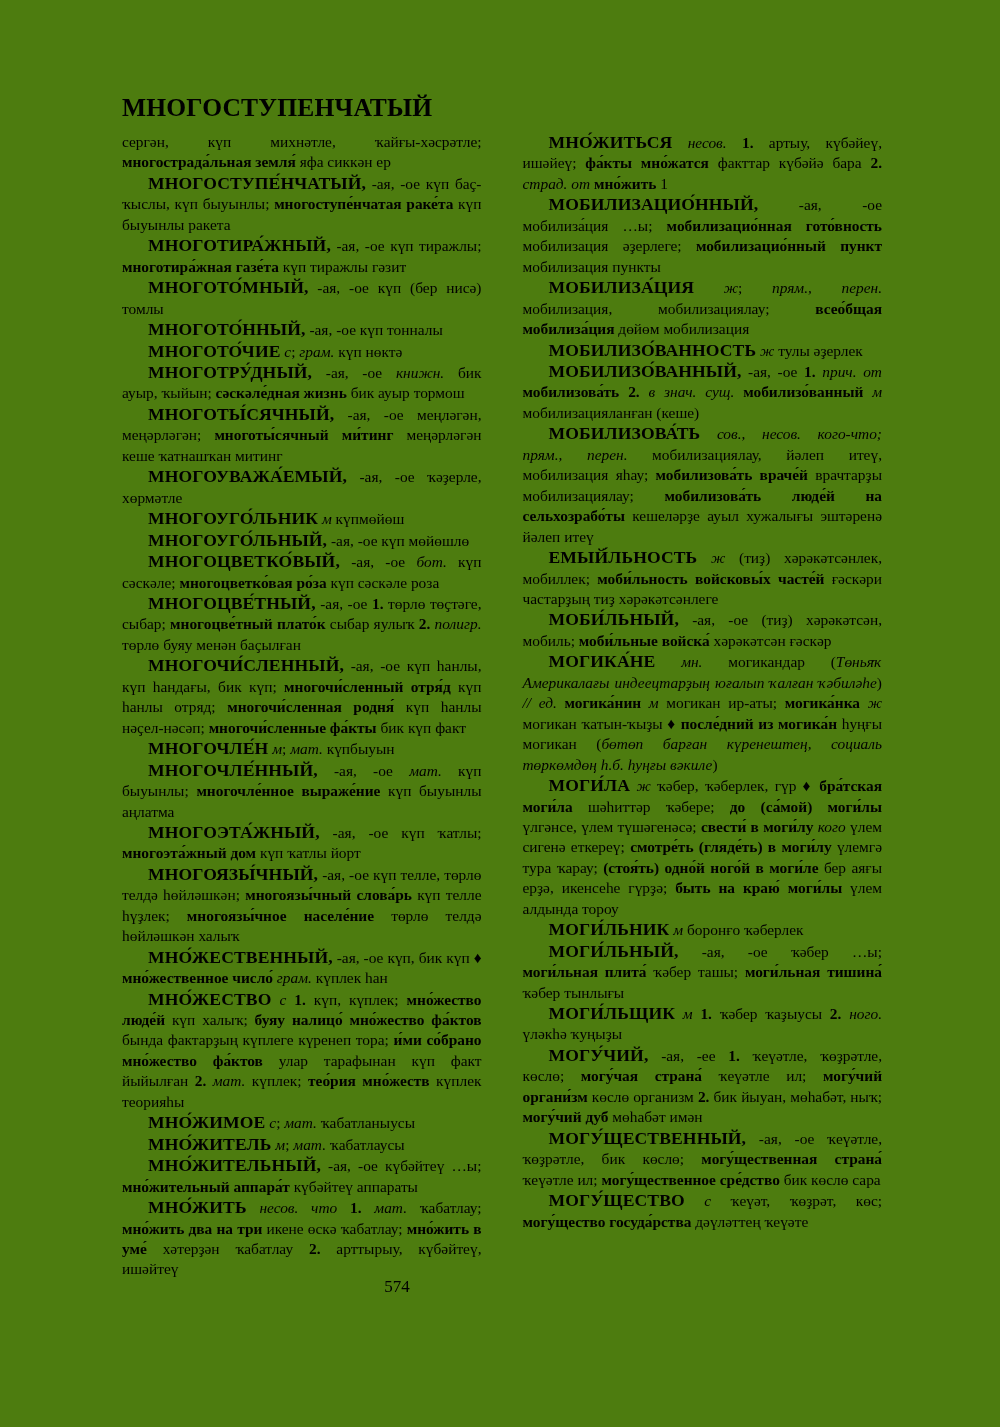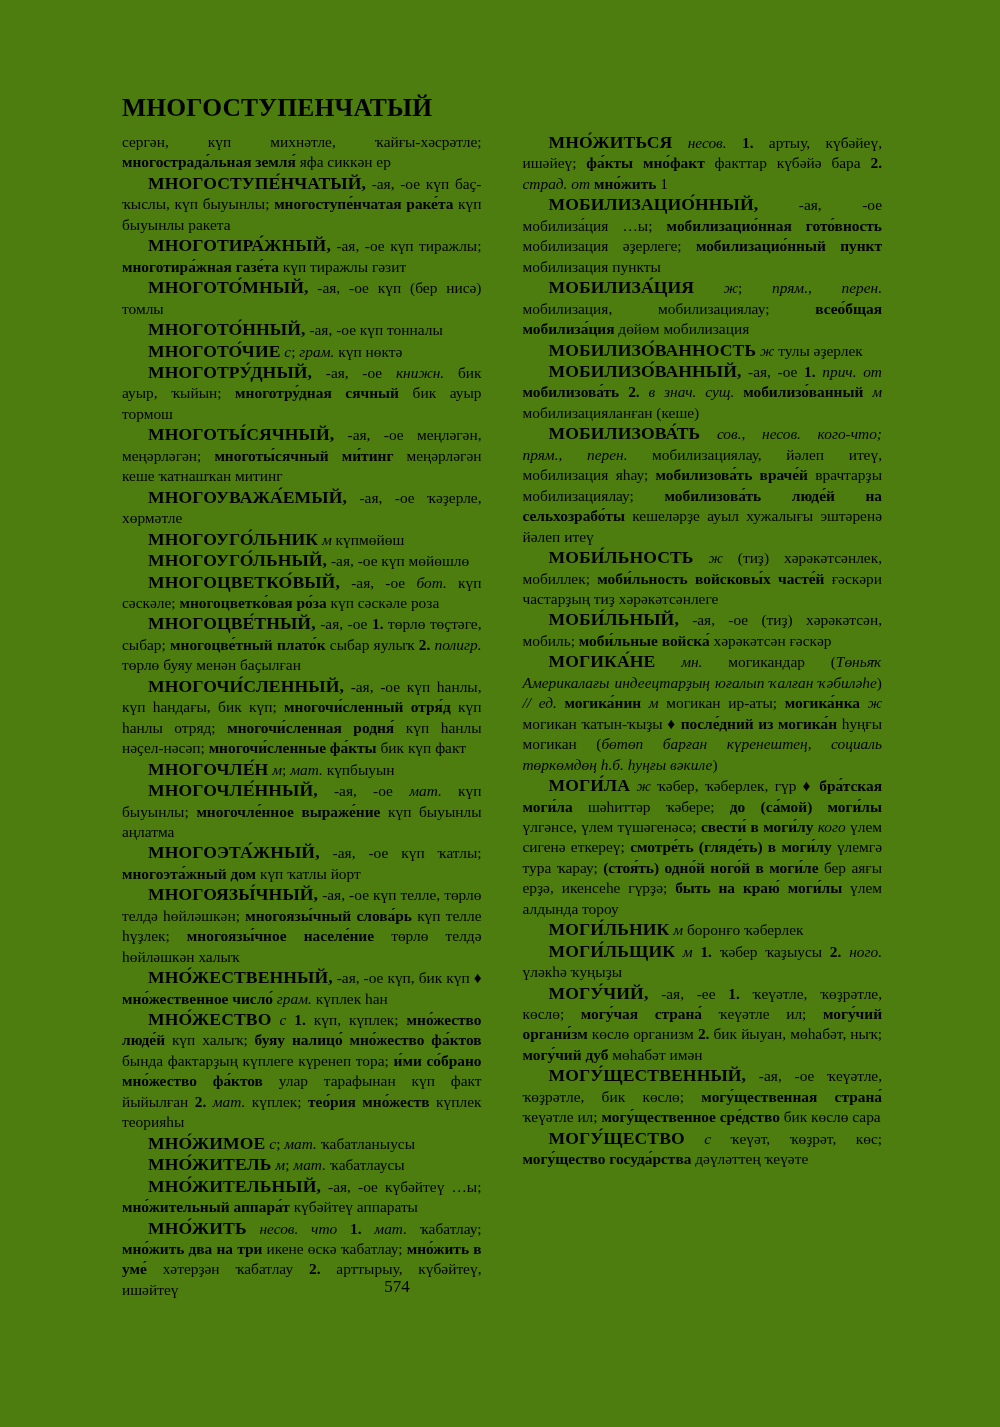--- a/index.html
+++ b/index.html
@@ -75,51 +75,52 @@
   <div class="running-head">МНОГОСТУПЕНЧАТЫЙ</div>
 
   <div class="columns">
     <div class="col left">
         <p class="entry cont">сергән, күп михнәтле, ҡайғы-хәсрәтле; <b>многострада́льная земля́</b> яфа сиккән ер</p>
         <p class="entry"><span class="hw">МНОГОСТУПЕ́НЧАТЫЙ,</span> -ая, -ое күп баҫ-ҡыслы, күп быуынлы; <b>многоступе́нчатая раке́та</b> күп быуынлы ракета</p>
         <p class="entry"><span class="hw">МНОГОТИРА́ЖНЫЙ,</span> -ая, -ое күп тиражлы; <b>многотира́жная газе́та</b> күп тиражлы гәзит</p>
         <p class="entry"><span class="hw">МНОГОТО́МНЫЙ,</span> -ая, -ое күп (бер нисә) томлы</p>
         <p class="entry"><span class="hw">МНОГОТО́ННЫЙ,</span> -ая, -ое күп тонналы</p>
         <p class="entry"><span class="hw">МНОГОТО́ЧИЕ</span> <i>с</i>; <i>грам.</i> күп нөктә</p>
-        <p class="entry"><span class="hw">МНОГОТРУ́ДНЫЙ,</span> -ая, -ое <i>книжн.</i> бик ауыр, ҡыйын; <b>многотру́дная сячный</b> бик ауыр тормош</p>
+        <p class="entry"><span class="hw">МНОГОТРУ́ДНЫЙ,</span> -ая, -ое <i>книжн.</i> бик ауыр, ҡыйын; <b>сәскәле́дная жизнь</b> бик ауыр тормош</p>
         <p class="entry"><span class="hw">МНОГОТЫ́СЯЧНЫЙ,</span> -ая, -ое меңләгән, меңәрләгән; <b>многоты́сячный ми́тинг</b> меңәрләгән кеше ҡатнашҡан митинг</p>
         <p class="entry"><span class="hw">МНОГОУВАЖА́ЕМЫЙ,</span> -ая, -ое ҡәҙерле, хөрмәтле</p>
         <p class="entry"><span class="hw">МНОГОУГО́ЛЬНИК</span> <i>м</i> күпмөйөш</p>
         <p class="entry"><span class="hw">МНОГОУГО́ЛЬНЫЙ,</span> -ая, -ое күп мөйөшлө</p>
         <p class="entry"><span class="hw">МНОГОЦВЕТКО́ВЫЙ,</span> -ая, -ое <i>бот.</i> күп сәскәле; <b>многоцветко́вая ро́за</b> күп сәскәле роза</p>
         <p class="entry"><span class="hw">МНОГОЦВЕ́ТНЫЙ,</span> -ая, -ое <span class="num">1.</span> төрлө төҫтәге, сыбар; <b>многоцве́тный плато́к</b> сыбар яулыҡ <span class="num">2.</span> <i>полигр.</i> төрлө буяу менән баҫылған</p>
         <p class="entry"><span class="hw">МНОГОЧИ́СЛЕННЫЙ,</span> -ая, -ое күп һанлы, күп һандағы, бик күп; <b>многочи́сленный отря́д</b> күп һанлы отряд; <b>многочи́сленная родня́</b> күп һанлы нәҫел-нәсәп; <b>многочи́сленные фа́кты</b> бик күп факт</p>
         <p class="entry"><span class="hw">МНОГОЧЛЕ́Н</span> <i>м</i>; <i>мат.</i> күпбыуын</p>
         <p class="entry"><span class="hw">МНОГОЧЛЕ́ННЫЙ,</span> -ая, -ое <i>мат.</i> күп быуынлы; <b>многочле́нное выраже́ние</b> күп быуынлы аңлатма</p>
         <p class="entry"><span class="hw">МНОГОЭТА́ЖНЫЙ,</span> -ая, -ое күп ҡатлы; <b>многоэта́жный дом</b> күп ҡатлы йорт</p>
         <p class="entry"><span class="hw">МНОГОЯЗЫ́ЧНЫЙ,</span> -ая, -ое күп телле, төрлө телдә һөйләшкән; <b>многоязы́чный слова́рь</b> күп телле һүҙлек; <b>многоязы́чное населе́ние</b> төрлө телдә һөйләшкән халыҡ</p>
         <p class="entry"><span class="hw">МНО́ЖЕСТВЕННЫЙ,</span> -ая, -ое күп, бик күп <span class="dia">♦</span> <b>мно́жественное число́</b> <i>грам.</i> күплек һан</p>
         <p class="entry"><span class="hw">МНО́ЖЕСТВО</span> <i>с</i> <span class="num">1.</span> күп, күплек; <b>мно́жество люде́й</b> күп халыҡ; <b>буяу налицо́ мно́жество фа́ктов</b> бында фактарҙың күплеге күренеп тора; <b>и́ми со́брано мно́жество фа́ктов</b> улар тарафынан күп факт йыйылған <span class="num">2.</span> <i>мат.</i> күплек; <b>тео́рия мно́жеств</b> күплек теорияһы</p>
         <p class="entry"><span class="hw">МНО́ЖИМОЕ</span> <i>с</i>; <i>мат.</i> ҡабатланыусы</p>
         <p class="entry"><span class="hw">МНО́ЖИТЕЛЬ</span> <i>м</i>; <i>мат.</i> ҡабатлаусы</p>
         <p class="entry"><span class="hw">МНО́ЖИТЕЛЬНЫЙ,</span> -ая, -ое күбәйтеү …ы; <b>мно́жительный аппара́т</b> күбәйтеү аппараты</p>
         <p class="entry"><span class="hw">МНО́ЖИТЬ</span> <i>несов. что</i> <span class="num">1.</span> <i>мат.</i> ҡабатлау; <b>мно́жить два на три</b> икене өскә ҡабатлау; <b>мно́жить в уме́</b> хәтерҙән ҡабатлау <span class="num">2.</span> арттырыу, күбәйтеү, ишәйтеү</p>
       </div>
     <div class="col right">
-        <p class="entry"><span class="hw">МНО́ЖИТЬСЯ</span> <i>несов.</i> <span class="num">1.</span> артыу, күбәйеү, ишәйеү; <b>фа́кты мно́факт</b> факттар күбәйә бара <span class="num">2.</span> <i>страд. от</i> <b>мно́жить</b> 1</p>
+        <p class="entry"><span class="hw">МНО́ЖИТЬСЯ</span> <i>несов.</i> <span class="num">1.</span> артыу, күбәйеү, ишәйеү; <b>фа́кты мно́жатся</b> факттар күбәйә бара <span class="num">2.</span> <i>страд. от</i> <b>мно́жить</b> 1</p>
         <p class="entry"><span class="hw">МОБИЛИЗАЦИО́ННЫЙ,</span> -ая, -ое мобилиза́ция …ы; <b>мобилизацио́нная гото́вность</b> мобилизация әҙерлеге; <b>мобилизацио́нный пункт</b> мобилизация пункты</p>
         <p class="entry"><span class="hw">МОБИЛИЗА́ЦИЯ</span> <i>ж</i>; <i>прям., перен.</i> мобилизация, мобилизациялау; <b>всео́бщая мобилиза́ция</b> дөйөм мобилизация</p>
         <p class="entry"><span class="hw">МОБИЛИЗО́ВАННОСТЬ</span> <i>ж</i> тулы әҙерлек</p>
         <p class="entry"><span class="hw">МОБИЛИЗО́ВАННЫЙ,</span> -ая, -ое <span class="num">1.</span> <i>прич. от</i> <b>мобилизова́ть</b> <span class="num">2.</span> <i>в знач. сущ.</i> <b>мобилизо́ванный</b> <i>м</i> мобилизацияланған (кеше)</p>
         <p class="entry"><span class="hw">МОБИЛИЗОВА́ТЬ</span> <i>сов., несов. кого-что; прям., перен.</i> мобилизациялау, йәлеп итеү, мобилизация яһау; <b>мобилизова́ть враче́й</b> врачтарҙы мобилизациялау; <b>мобилизова́ть люде́й на сельхозрабо́ты</b> кешеләрҙе ауыл хужалығы эштәренә йәлеп итеү</p>
-        <p class="entry"><span class="hw">МОБИ́ЛЬНОСТЬ</span> <i>ж</i> (тиҙ) хәрәкәтсәнлек, мобиллек; <b>моби́льность войсковы́х часте́й</b> ғәскәри частарҙың тиҙ хәрәкәтсәнлеге</p>
+        <p class="entry"><span class="hw">ЕМЫЙ́ЛЬНОСТЬ</span> <i>ж</i> (тиҙ) хәрәкәтсәнлек, мобиллек; <b>моби́льность войсковы́х часте́й</b> ғәскәри частарҙың тиҙ хәрәкәтсәнлеге</p>
         <p class="entry"><span class="hw">МОБИ́ЛЬНЫЙ,</span> -ая, -ое (тиҙ) хәрәкәтсән, мобиль; <b>моби́льные войска́</b> хәрәкәтсән ғәскәр</p>
         <p class="entry"><span class="hw">МОГИКА́НЕ</span> <i>мн.</i> могикандар (<i>Төньяҡ Америкалағы индеецтарҙың юғалып ҡалған ҡәбиләһе</i>) <i>// ед.</i> <b>могика́нин</b> <i>м</i> могикан ир-аты; <b>могика́нка</b> <i>ж</i> могикан ҡатын-ҡыҙы <span class="dia">♦</span> <b>после́дний из могика́н</b> һуңғы могикан (<i>бөтөп барған күренештең, социаль төркөмдөң һ.б. һуңғы вәкиле</i>)</p>
         <p class="entry"><span class="hw">МОГИ́ЛА</span> <i>ж</i> ҡәбер, ҡәберлек, гүр <span class="dia">♦</span> <b>бра́тская моги́ла</b> шәһиттәр ҡәбере; <b>до (са́мой) моги́лы</b> үлгәнсе, үлем түшәгенәсә; <b>свести́ в моги́лу</b> <i>кого</i> үлем сигенә еткереү; <b>смотре́ть (гляде́ть) в моги́лу</b> үлемгә тура ҡарау; <b>(стоя́ть) одно́й ного́й в моги́ле</b> бер аяғы ерҙә, икенсеһе гүрҙә; <b>быть на краю́ моги́лы</b> үлем алдында тороу</p>
         <p class="entry"><span class="hw">МОГИ́ЛЬНИК</span> <i>м</i> боронғо ҡәберлек</p>
+        <p class="entry"><span class="hw">МОГИ́ЛЬНЫЙ,</span> -ая, -ое ҡәбер …ы; <b>моги́льная плита́</b> ҡәбер ташы; <b>моги́льная тишина́</b> ҡәбер тынлығы</p>
         <p class="entry"><span class="hw">МОГИ́ЛЬЩИК</span> <i>м</i> <span class="num">1.</span> ҡәбер ҡаҙыусы <span class="num">2.</span> <i>ного.</i> үләкһә ҡуңыҙы</p>
         <p class="entry"><span class="hw">МОГУ́ЧИЙ,</span> -ая, -ее <span class="num">1.</span> ҡеүәтле, ҡөҙрәтле, көслө; <b>могу́чая страна́</b> ҡеүәтле ил; <b>могу́чий органи́зм</b> көслө организм <span class="num">2.</span> бик йыуан, мөһабәт, ныҡ; <b>могу́чий дуб</b> мөһабәт имән</p>
         <p class="entry"><span class="hw">МОГУ́ЩЕСТВЕННЫЙ,</span> -ая, -ое ҡеүәтле, ҡөҙрәтле, бик көслө; <b>могу́щественная страна́</b> ҡеүәтле ил; <b>могу́щественное сре́дство</b> бик көслө сара</p>
         <p class="entry"><span class="hw">МОГУ́ЩЕСТВО</span> <i>с</i> ҡеүәт, ҡөҙрәт, көс; <b>могу́щество госуда́рства</b> дәүләттең ҡеүәте</p>
       </div>
   </div>
 
   <div class="page-number">574</div>
 
 </div>

